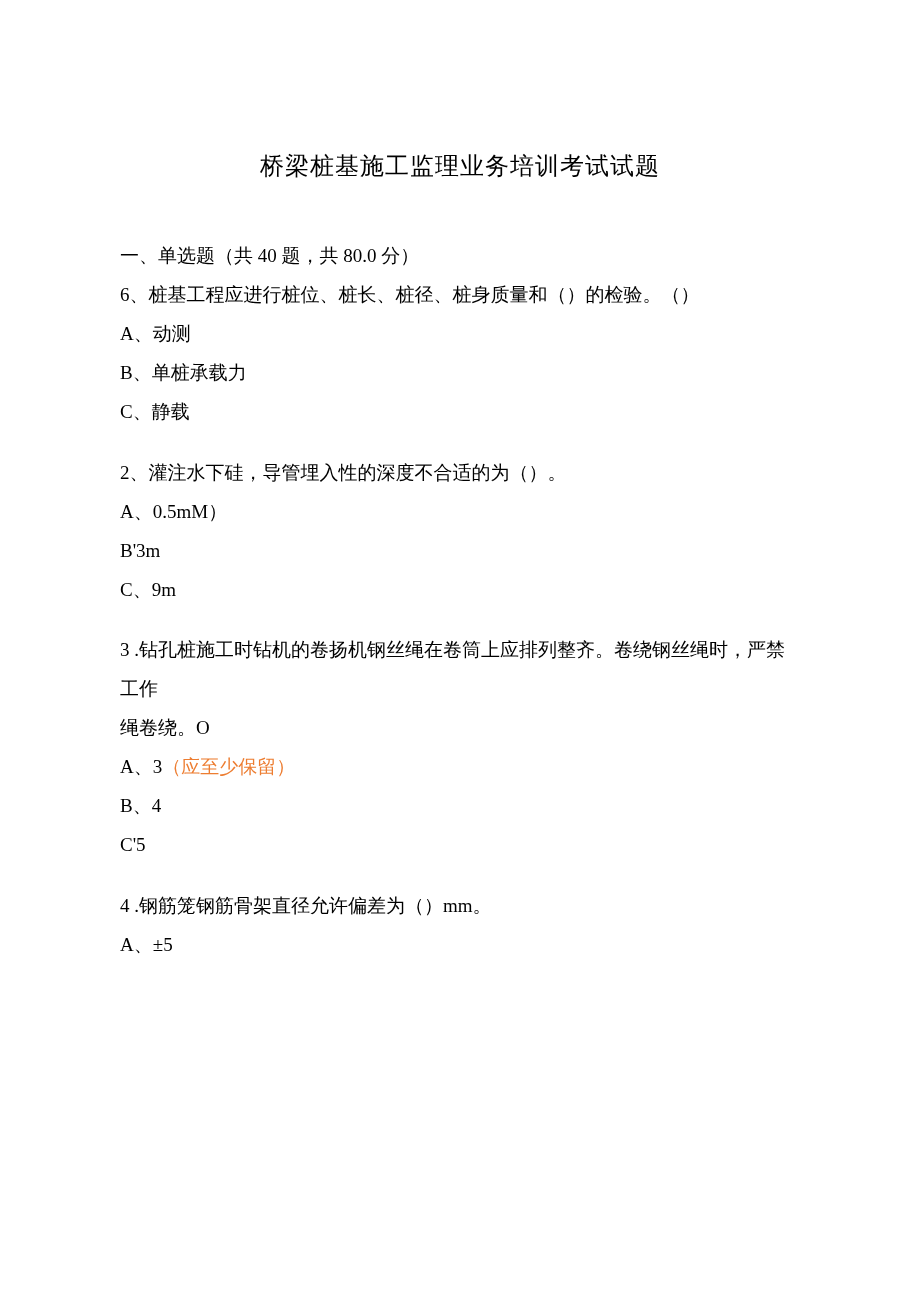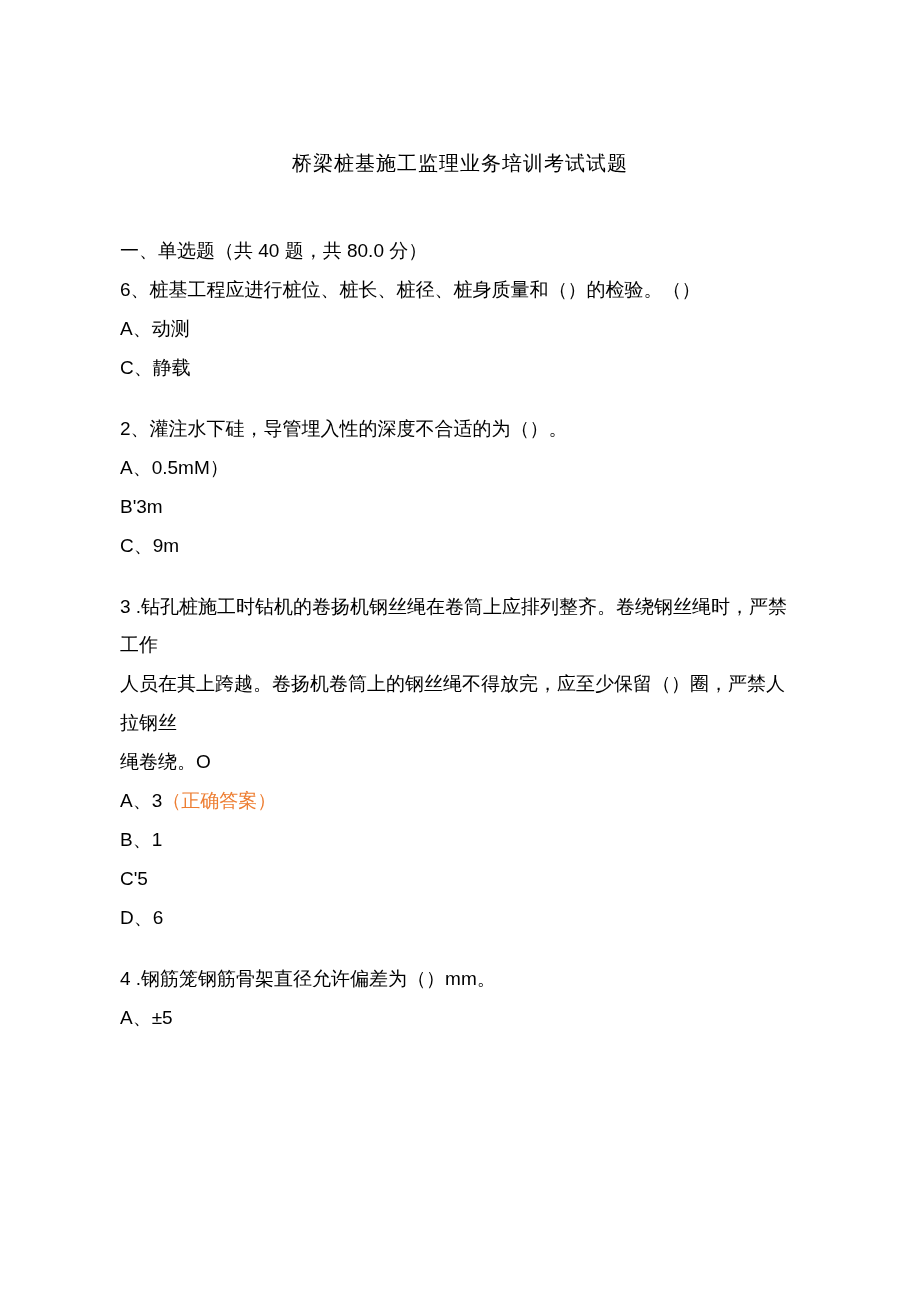--- a/index.html
+++ b/index.html
@@ -13,31 +13,31 @@
       color: #000000;
       position: relative;
       box-sizing: border-box;
     }
     .page {
       padding: 150px 120px 0 120px;
       box-sizing: border-box;
     }
     .title {
       text-align: center;
-      font-size: 20px;
+      font-size: 24px;
       font-weight: normal;
       font-family: "SimHei", "黑体", sans-serif;
       margin-bottom: 55px;
       letter-spacing: 1px;
     }
     .line {
       font-size: 19px;
       line-height: 2.05;
       margin: 0;
-      font-family: Liberation Sans, sans-serif;
+      font-family: Liberation Serif, serif;
     }
     .block {
       margin-bottom: 22px;
     }
     .section-header {
       margin-bottom: 0;
     }
     .correct {
       color: #ed7d31; 
     }
@@ -47,40 +47,39 @@
 
 <div class="page">
 
   <div class="title">桥梁桩基施工监理业务培训考试试题</div>
 
   <p class="line section-header">一、单选题（共 40 题，共 80.0 分）</p>
 
   <div class="block">
     <p class="line">6、桩基工程应进行桩位、桩长、桩径、桩身质量和（）的检验。（）</p>
     <p class="line">A、动测</p>
+    <p class="line">B、单桩承载力</p>
     <p class="line">C、静载</p>
   </div>
 
   <div class="block">
     <p class="line">2、灌注水下硅，导管埋入性的深度不合适的为（）。</p>
     <p class="line">A、0.5mM）</p>
     <p class="line">B'3m</p>
     <p class="line">C、9m</p>
   </div>
 
   <div class="block">
     <p class="line">3 .钻孔桩施工时钻机的卷扬机钢丝绳在卷筒上应排列整齐。卷绕钢丝绳时，严禁工作</p>
-    <p class="line">人员在其上跨越。卷扬机卷筒上的钢丝绳不得放完，应至少保留（）圈，严禁人拉钢丝</p>
     <p class="line">绳卷绕。O</p>
     <p class="line">
-      <span>A、3</span><span class="correct">（正确答案）</span>
+      <span>A、3</span><span class="correct">（应至少保留）</span>
     </p>
-    <p class="line">B、1</p>
+    <p class="line">B、4</p>
     <p class="line">C'5</p>
-    <p class="line">D、6</p>
   </div>
 
   <div class="block">
     <p class="line">4 .钢筋笼钢筋骨架直径允许偏差为（）mm。</p>
     <p class="line">A、±5</p>
   </div>
 
 </div>
 
 </body></html>

